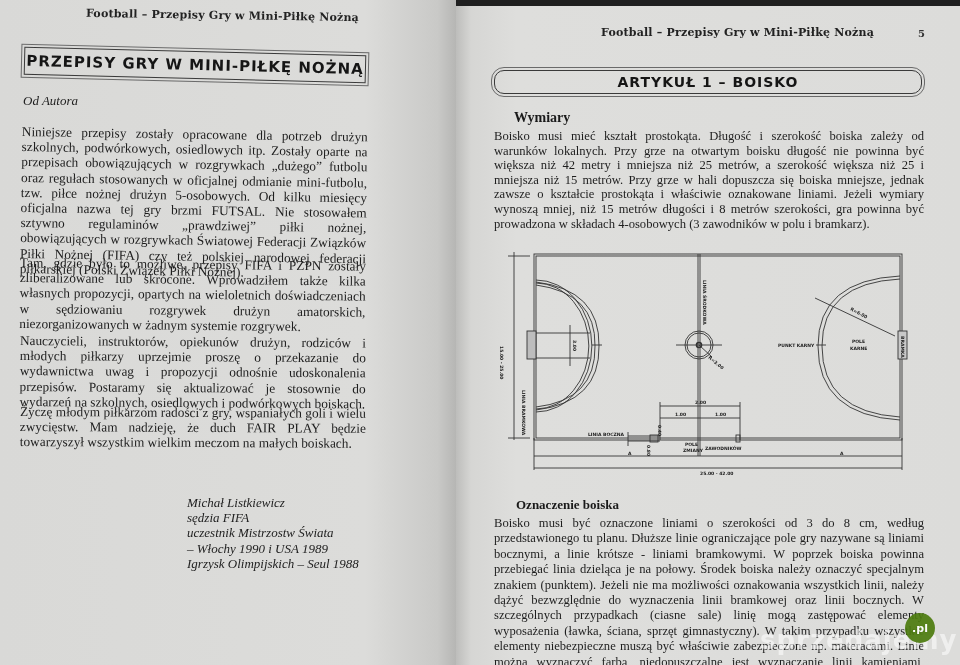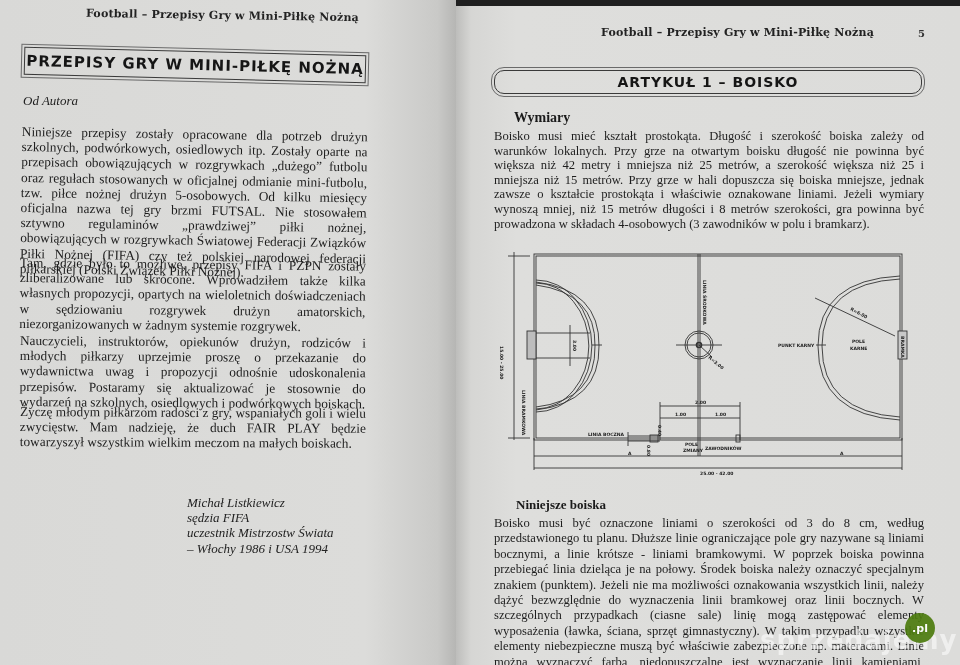--- a/index.html
+++ b/index.html
@@ -45,34 +45,35 @@
 
   <div class="para" style="left:22px; top:124px; width:346px; transform: rotate(0.9deg); transform-origin: left top;">Niniejsze przepisy zostały opracowane dla potrzeb drużyn szkolnych, podwórkowych, osiedlowych itp. Zostały oparte na przepisach obowiązujących w rozgrywkach „dużego” futbolu oraz regułach stosowanych w oficjalnej odmianie mini-futbolu, tzw. piłce nożnej drużyn 5-osobowych. Od kilku miesięcy oficjalna nazwa tej gry brzmi FUTSAL. Nie stosowałem sztywno regulaminów „prawdziwej” piłki nożnej, obowiązujących w rozgrywkach Światowej Federacji Związków Piłki Nożnej (FIFA) czy też polskiej narodowej federacji piłkarskiej (Polski Związek Piłki Nożnej).</div>
   <div class="para" style="left:20px; top:255px; width:346px; transform: rotate(0.6deg); transform-origin: left top;">Tam, gdzie było to możliwe, przepisy FIFA i PZPN zostały zliberalizowane lub skrócone. Wprowadziłem także kilka własnych propozycji, opartych na wieloletnich doświadczeniach w sędziowaniu rozgrywek drużyn amatorskich, niezorganizowanych w żadnym systemie rozgrywek.</div>
   <div class="para" style="left:20px; top:333px; width:346px; transform: rotate(0.4deg); transform-origin: left top;">Nauczycieli, instruktorów, opiekunów drużyn, rodziców i młodych piłkarzy uprzejmie proszę o przekazanie do wydawnictwa uwag i propozycji odnośnie udoskonalenia przepisów. Postaramy się aktualizować je stosownie do wydarzeń na szkolnych, osiedlowych i podwórkowych boiskach.</div>
   <div class="para" style="left:20px; top:404px; width:346px; transform: rotate(0.3deg); transform-origin: left top;">Życzę młodym piłkarzom radości z gry, wspaniałych goli i wielu zwycięstw. Mam nadzieję, że duch FAIR PLAY będzie towarzyszył wszystkim wielkim meczom na małych boiskach.</div>
 
   <div class="signature">
     <div>Michał Listkiewicz</div>
     <div>sędzia FIFA</div>
     <div>uczestnik Mistrzostw Świata</div>
-    <div>– Włochy 1986 i USA 1994</div>
+    <div>– Włochy 1990 i USA 1989</div>
+    <div>Igrzysk Olimpijskich – Seul 1988</div>
   </div>
 </div>
 
 <div class="page page-right">
   <div class="running-head" style="left:145px; top:20px;">Football – Przepisy Gry w Mini-Piłkę Nożną</div>
   <div class="page-number" style="left:462px; top:22px;">5</div>
 
   <div class="title-box" style="left:38px; top:64px; width:428px; height:24px; font-size:14px;border-radius:10px;">ARTYKUŁ 1 – BOISKO</div>
 
   <div class="sub-heading" style="left:58px; top:104px;">Wymiary</div>
   <div class="para" style="left:38px; top:123px; width:430px; font-size:12.6px; line-height:14.6px;">Boisko musi mieć kształt prostokąta. Długość i szerokość boiska zależy od warunków lokalnych. Przy grze na otwartym boisku długość nie powinna być większa niż 42 metry i mniejsza niż 25 metrów, a szerokość większa niż 25 i mniejsza niż 15 metrów. Przy grze w hali dopuszcza się boiska mniejsze, jednak zawsze o kształcie prostokąta i właściwie oznakowane liniami. Jeżeli wymiary wynoszą mniej, niż 15 metrów długości i 8 metrów szerokości, gra powinna być prowadzona w składach 4-osobowych (3 zawodników w polu i bramkarz).</div>
 
-  <div class="sub-heading" style="left:60px; top:491px; font-size:13px;">Niniejsze boiska</div>
+  <div class="sub-heading" style="left:60px; top:491px; font-size:13px;">Oznaczenie boiska</div>
   <div class="para" style="left:38px; top:510px; width:430px; font-size:12.6px; line-height:15.4px;">Boisko musi być oznaczone liniami o szerokości od 3 do 8 cm, według przedstawionego tu planu. Dłuższe linie ograniczające pole gry nazywane są liniami bocznymi, a linie krótsze - liniami bramkowymi. W poprzek boiska powinna przebiegać linia dzieląca je na połowy. Środek boiska należy oznaczyć specjalnym znakiem (punktem). Jeżeli nie ma możliwości oznakowania wszystkich linii, należy dążyć bezwzględnie do wyznaczenia linii bramkowej oraz linii bocznych. W szczególnych przypadkach (ciasne sale) linię mogą zastępować elementy wyposażenia (ławka, ściana, sprzęt gimnastyczny). W takim przypadku wszystkie elementy niebezpieczne muszą być właściwie zabezpieczone np. materacami. Linie można wyznaczyć farbą, niedopuszczalne jest wyznaczanie linii kamieniami, żwirem lub wapnem niegaszonym.</div>
 </div>
 
 <div class="diagram">
   <svg viewBox="0 0 420 240">
     <g fill="none" stroke="#333" stroke-width="0.9">
 
       <rect x="34" y="14" width="368" height="186"></rect>
       <rect x="36" y="16" width="364" height="182"></rect>
 

